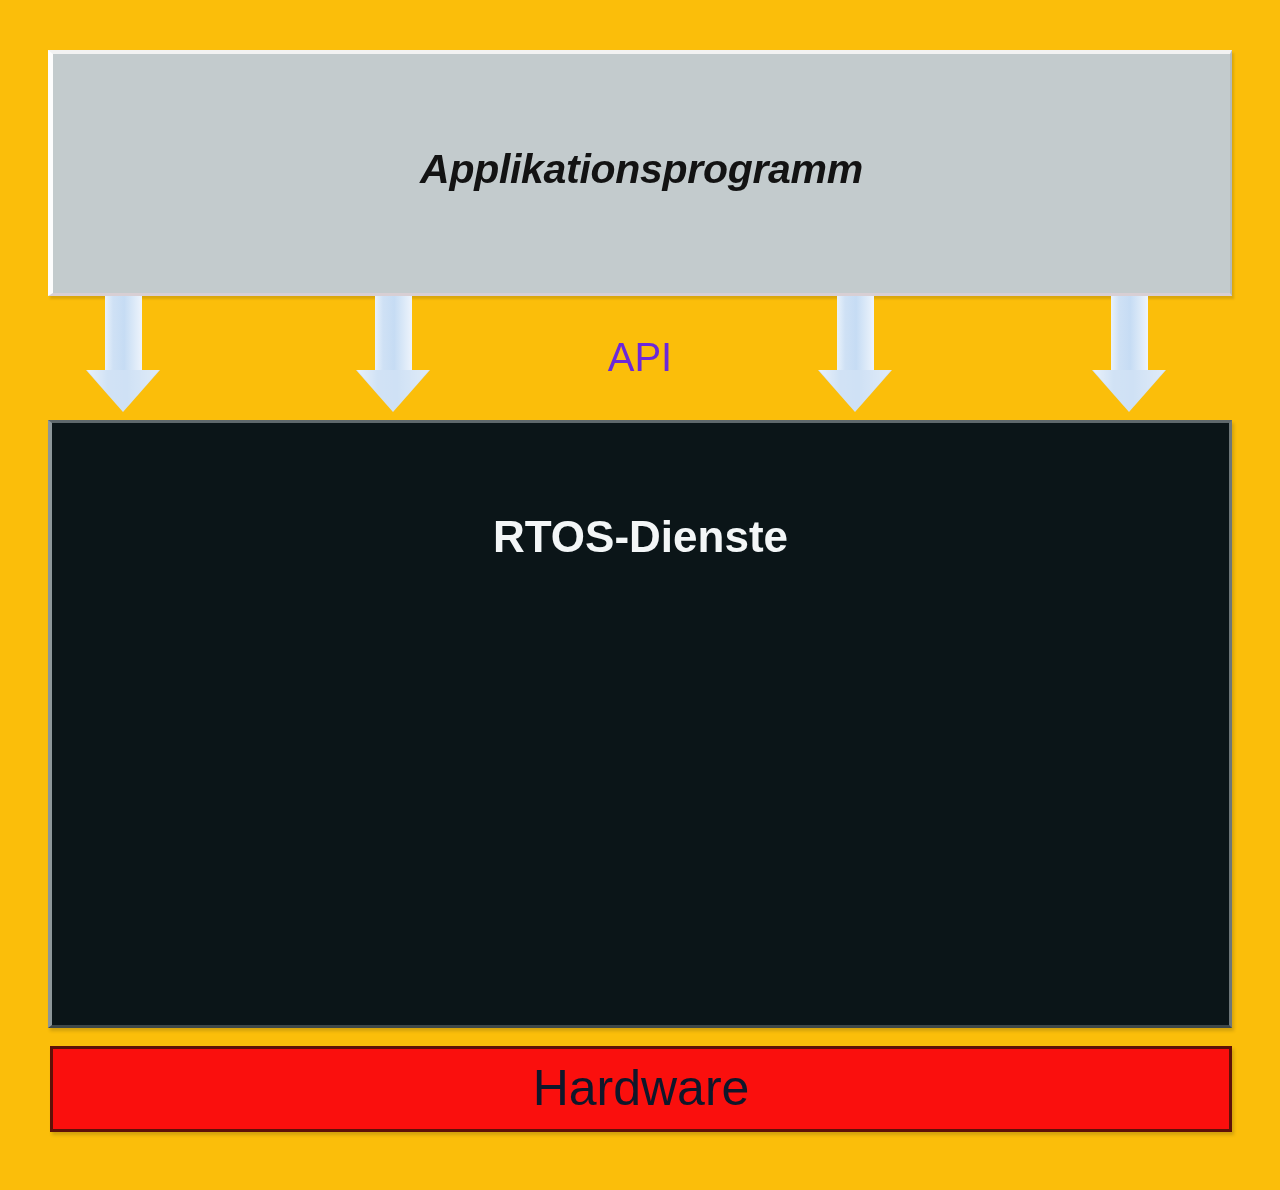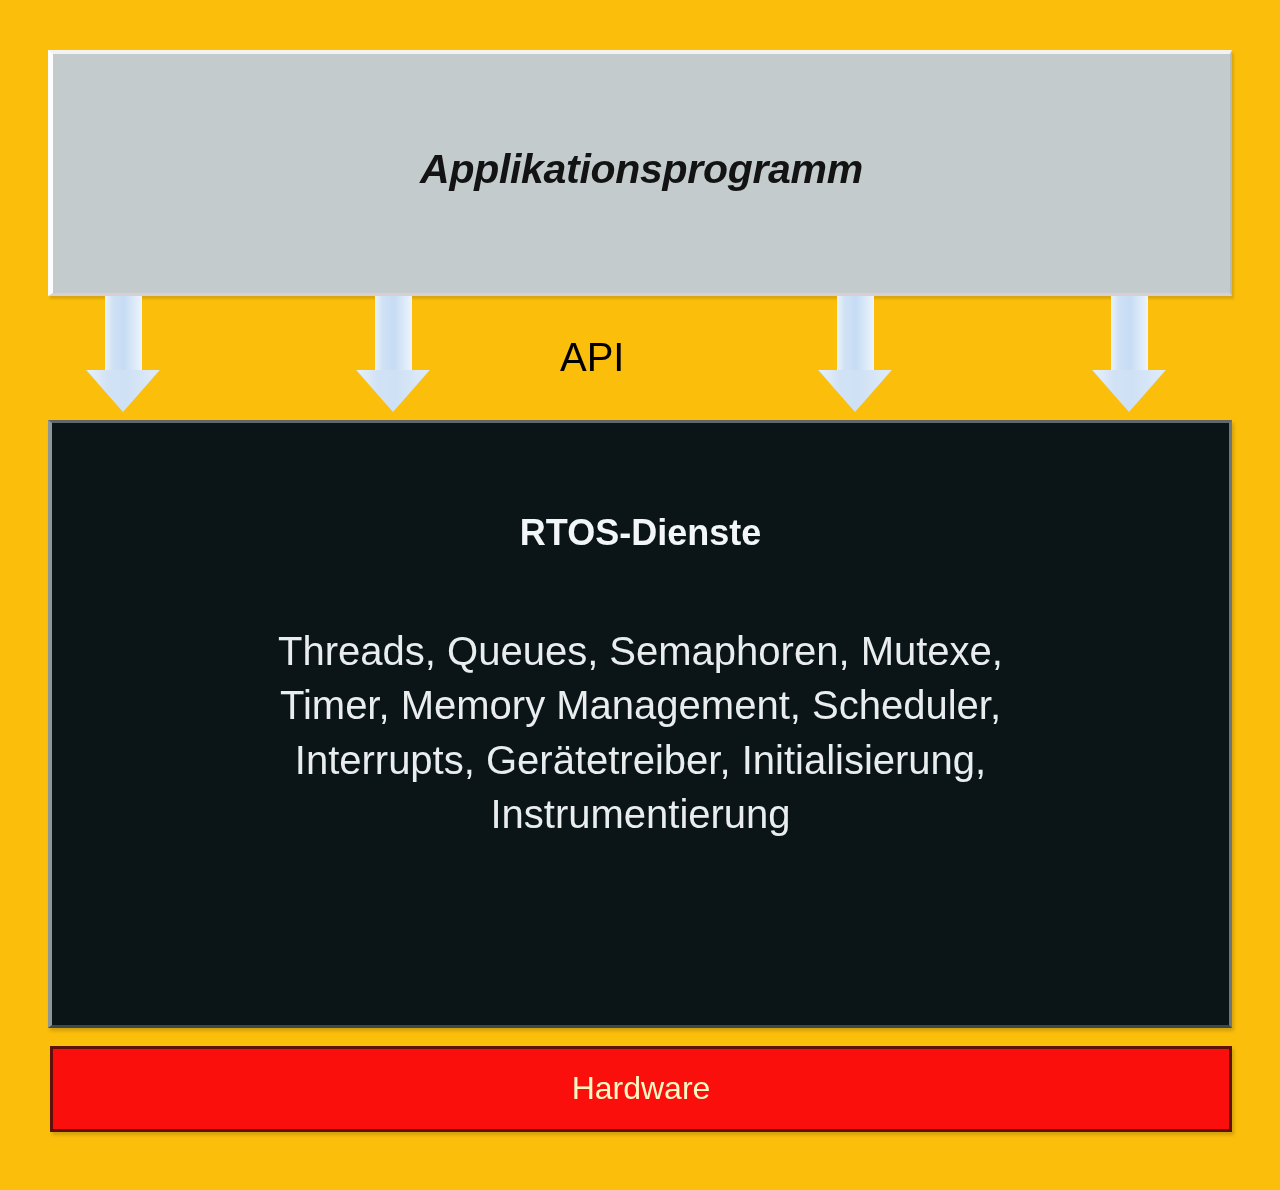--- a/index.html
+++ b/index.html
@@ -96,23 +96,23 @@
     clip-path: polygon(0 0, 100% 0, 50% 100%);
     pointer-events: none;
   }
 
   
   .api-label {
     position: absolute;
     left: 560px;
     top: 337px;
     width: 160px;
-    text-align: left;
+    text-align: center;
     font-size: 40px;
-    color: #000000;
+    color: #6d28d9;
     line-height: 1;
   }
 
   
   .rtos-box {
     position: absolute;
     left: 48px;
     top: 420px;
     width: 1184px;
     height: 608px;
@@ -122,21 +122,21 @@
     border-top: 3px solid #5f686b;
     border-right: 3px solid #6d7678;
     border-bottom: 3px solid #3e4749;
     box-shadow: 2px 3px 3px rgba(120, 95, 20, 0.3);
     display: flex;
     flex-direction: column;
     align-items: center;
   }
   .rtos-title {
     margin-top: 92px;
-    font-size: 36px;
+    font-size: 44px;
     font-weight: bold;
     color: #f3f6f7;
     text-align: center;
     line-height: 1;
   }
   .rtos-services {
     margin-top: 73px;
     font-size: 40px;
     color: #e9edee;
     text-align: center;
@@ -157,22 +157,22 @@
     height: 86px;
     background: #fa0f0d;
     box-sizing: border-box;
     border: 3px solid #5e1108;
     box-shadow: 2px 3px 3px rgba(120, 95, 20, 0.3);
     display: flex;
     align-items: center;
     justify-content: center;
   }
   .hw-title {
-    font-size: 32px;
-    color: #fef9c3;
+    font-size: 50px;
+    color: #0f172a;
     text-align: center;
     line-height: 1;
     transform: translateY(-1px);
   }
 </style>
 </head>
 <body>
 
 <div id="diagram">
 
@@ -198,25 +198,19 @@
   <div class="arrow" style="left:1092px;">
     <div class="shaft"></div>
     <div class="head"></div>
     <div class="head-sheen"></div>
   </div>
 
   <div class="api-label">API</div>
 
   <div class="rtos-box">
     <div class="rtos-title">RTOS-Dienste</div>
-    <div class="rtos-services">
-      <span class="svc-line">Threads, Queues, Semaphoren, Mutexe,</span>
-      <span class="svc-line">Timer, Memory Management, Scheduler,</span>
-      <span class="svc-line">Interrupts, Gerätetreiber, Initialisierung,</span>
-      <span class="svc-line">Instrumentierung</span>
-    </div>
   </div>
 
   <div class="hw-box">
     <div class="hw-title">Hardware</div>
   </div>
 
 </div>
 
 </body></html>

